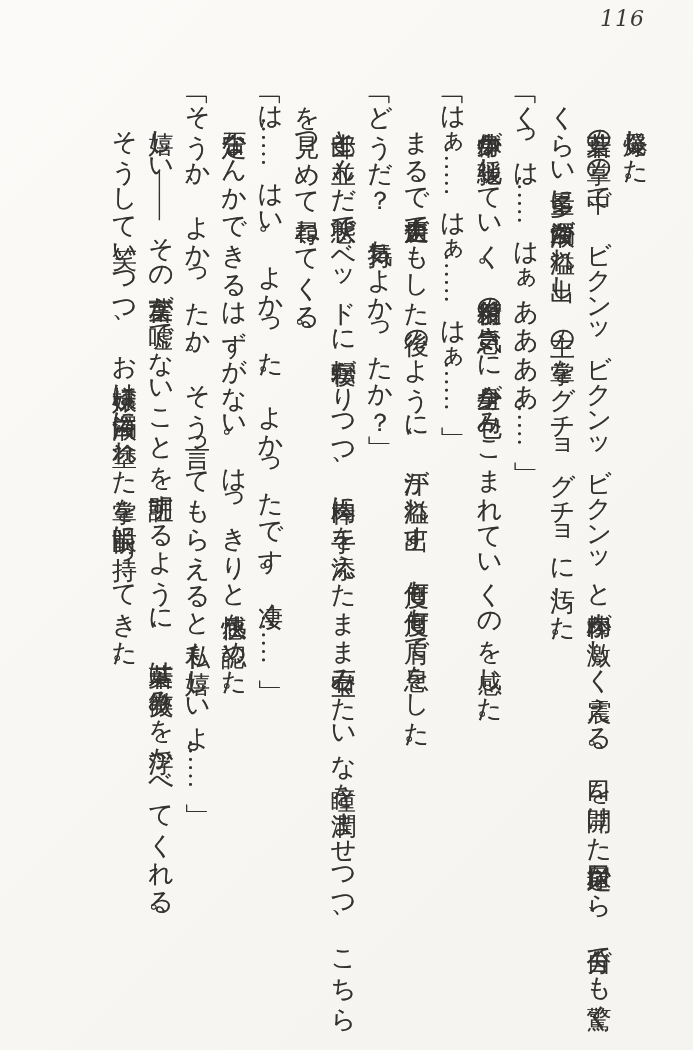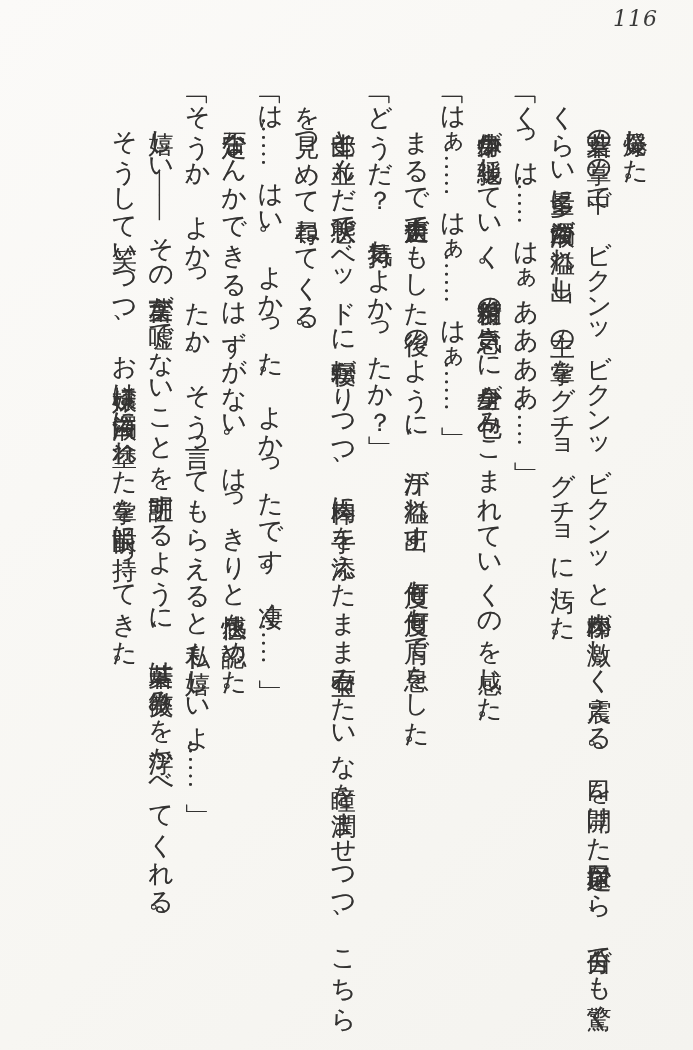--- a/index.html
+++ b/index.html
@@ -11,21 +11,21 @@
     position: relative;
     width: 693px;
     height: 1050px;
     overflow: hidden;
     background: linear-gradient(135deg, #fbfaf8 0%, #f7f6f2 60%, #f4f3ef 100%);
     font-family: "Liberation Serif", "DejaVu Serif", serif;
   }
   .page-number {
     position: absolute;
     top: 6px;
-    left: 613px;
+    left: 600px;
     font-size: 22px;
     font-style: italic;
     letter-spacing: 1px;
     color: #3a3a3a;
     font-family: "DejaVu Serif", "Liberation Serif", serif;
   }
   .text-block {
     position: absolute;
     top: 88px;
     right: 40px;

